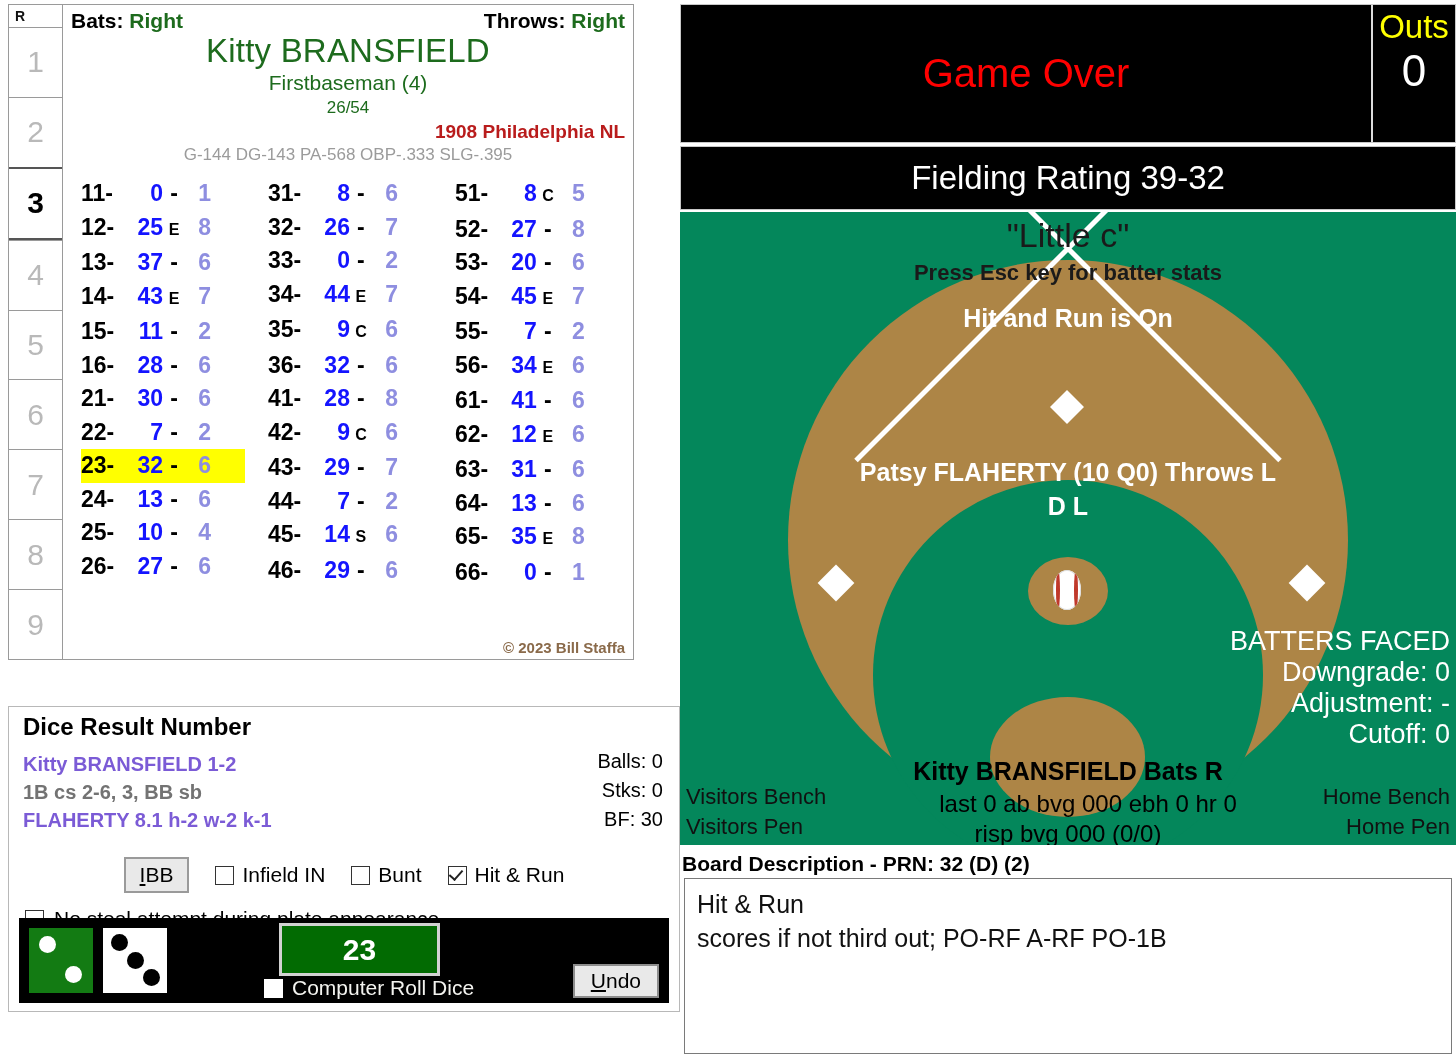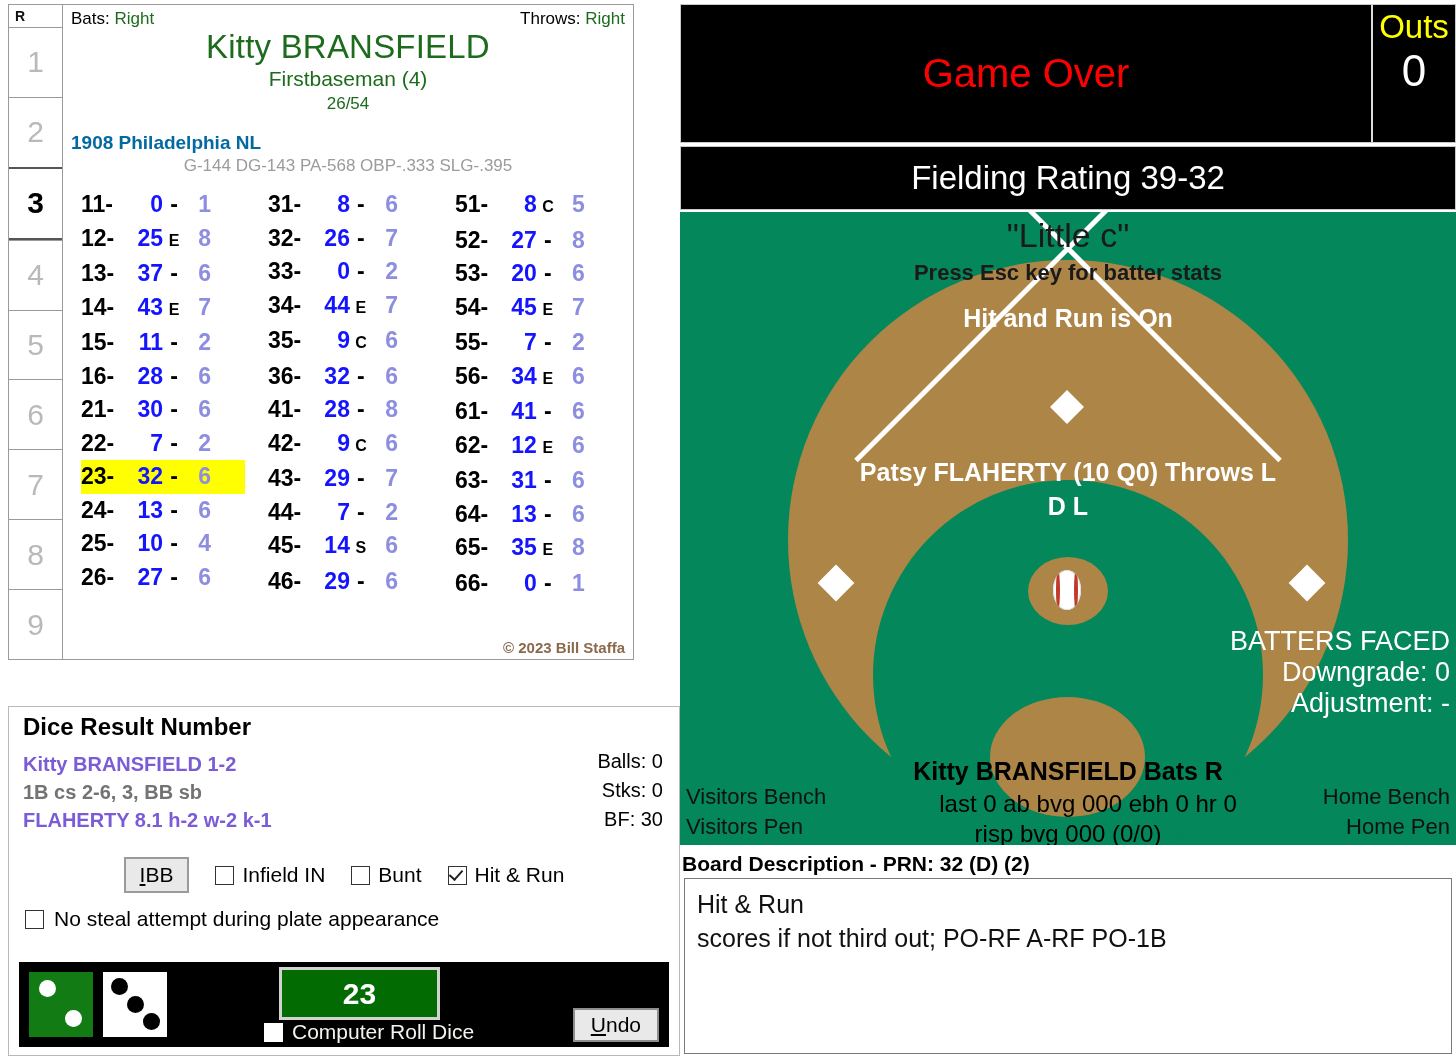--- a/index.html
+++ b/index.html
@@ -21,43 +21,43 @@
   .innings{width:54px;border:1px solid #9a9a9a;border-right:none;
     display:flex;flex-direction:column;background:#fff;box-sizing:border-box;}
   .inn-head{height:22px;line-height:22px;font-size:14px;font-weight:bold;
     color:#111;padding-left:6px;}
   .inn-cell{flex:1;display:flex;align-items:center;justify-content:center;
     font-size:30px;color:#b9b9b9;border-top:1px solid #9a9a9a;box-sizing:border-box;}
   .inn-cell.active{color:#000;font-weight:bold;border-top:2px solid #555;border-bottom:2px solid #555;}
 
   .bcard{flex:1;border:1px solid #9a9a9a;background:#fff;position:relative;
     box-sizing:border-box;padding:4px 8px 0 8px;}
-  .bc-row1{display:flex;justify-content:space-between;font-size:17px;font-weight:normal;color:#000;}
+  .bc-row1{display:flex;justify-content:space-between;font-size:21px;font-weight:bold;color:#000;}
   .bc-row1 .val{color:#1d6b1d;}
   .bc-name{text-align:center;font-size:33px;color:#1d6b1d;font-weight:normal;
     letter-spacing:.2px;margin-top:-1px;}
   .bc-pos{text-align:center;font-size:21px;color:#1d6b1d;margin-top:1px;}
   .bc-ratio{text-align:center;font-size:17px;color:#1d6b1d;margin-top:3px;}
-  .bc-team{text-align:left;font-size:19px;color:#0369a1;font-weight:bold;margin-top:18px;}
+  .bc-team{text-align:right;font-size:19px;color:#b91c1c;font-weight:bold;margin-top:3px;}
   .bc-stats{text-align:center;font-size:17px;color:#9b9b9b;margin-top:2px;}
 
   .rolls{margin-top:12px;display:flex;justify-content:space-between;padding:0 6px 0 10px;}
   .rollcol{width:30.5%;}
   .roll{font-size:23px;line-height:33.5px;white-space:nowrap;display:flex;align-items:baseline;}
   .roll .k{color:#000;font-weight:bold;width:44px;text-align:left;}
   .roll .v{color:#1414ff;font-weight:bold;width:38px;text-align:right;}
   .roll .m{color:#000;font-weight:bold;width:22px;text-align:center;font-size:16px;}
   .roll .m.dash{font-size:23px;}
   .roll .r{color:#8e8ee0;font-weight:bold;width:26px;text-align:right;}
   .roll.hl{background:#ffff00;}
   .copyright{position:absolute;right:8px;bottom:3px;font-size:15px;
     font-weight:bold;color:#8a6a4a;}
 
   
-  .dicepanel{position:absolute;left:8px;top:706px;width:672px;height:350px;
+  .dicepanel{position:absolute;left:8px;top:706px;width:672px;height:306px;
     border:1px solid #b8b8b8;background:#fff;box-sizing:border-box;}
   .dp-title{position:absolute;left:14px;top:6px;font-size:24px;font-weight:bold;color:#000;}
   .dp-line{position:absolute;left:14px;font-size:20px;font-weight:bold;white-space:nowrap;}
   .dp-l1{top:46px;color:#7b5bd6;}
   .dp-l2{top:74px;color:#737373;}
   .dp-l3{top:102px;color:#7b5bd6;}
   .dp-right{position:absolute;right:16px;top:40px;text-align:right;
     font-size:20px;color:#000;line-height:29px;}
 
   .dp-ctl{position:absolute;left:0;top:150px;width:100%;
@@ -506,20 +506,21 @@
       <div class="f-txt f-pit">Patsy FLAHERTY (10 Q0) Throws L</div>
       <div class="f-txt f-pit2">D L</div>
       <div class="f-txt f-bat">Kitty BRANSFIELD Bats R</div>
       <div class="f-txt f-bat2">last 0 ab bvg 000 ebh 0 hr 0</div>
       <div class="f-txt f-bat3">risp bvg 000 (0/0)</div>
 
       <div class="bf">
         <div>BATTERS FACED</div>
         <div>Downgrade: 0</div>
         <div>Adjustment: -</div>
+        <div>Cutoff: 0</div>
       </div>
 
       <div class="vb">
         <div>Visitors Bench</div>
         <div>Visitors Pen</div>
       </div>
       <div class="hb">
         <div>Home Bench</div>
         <div>Home Pen</div>
       </div>

